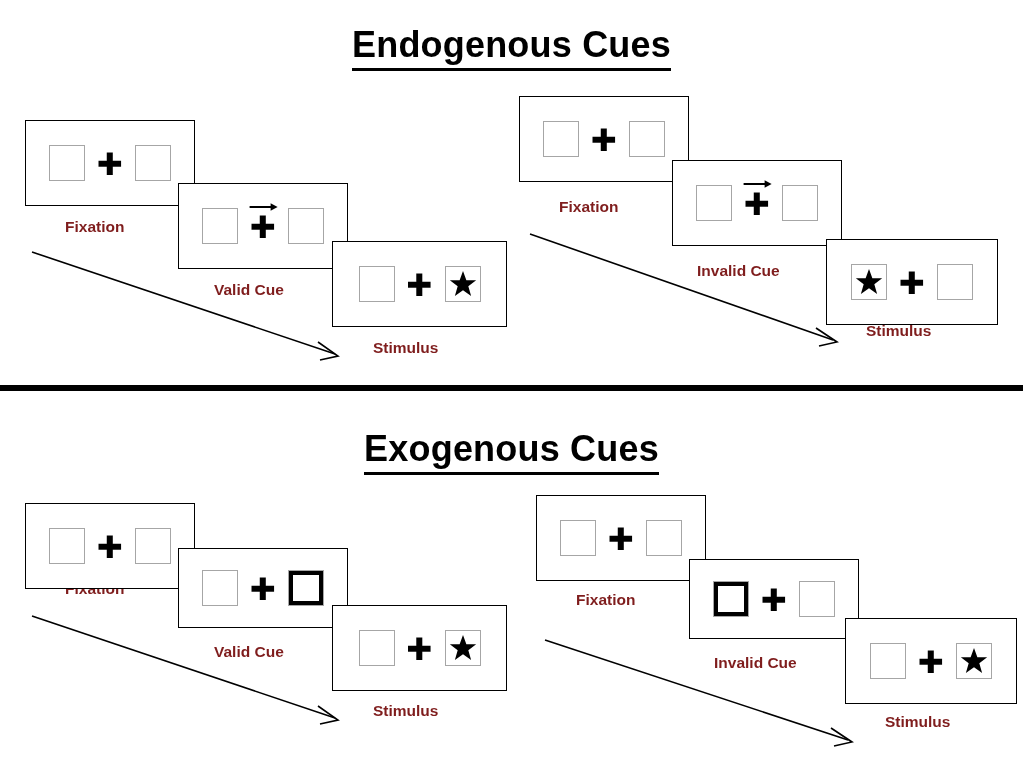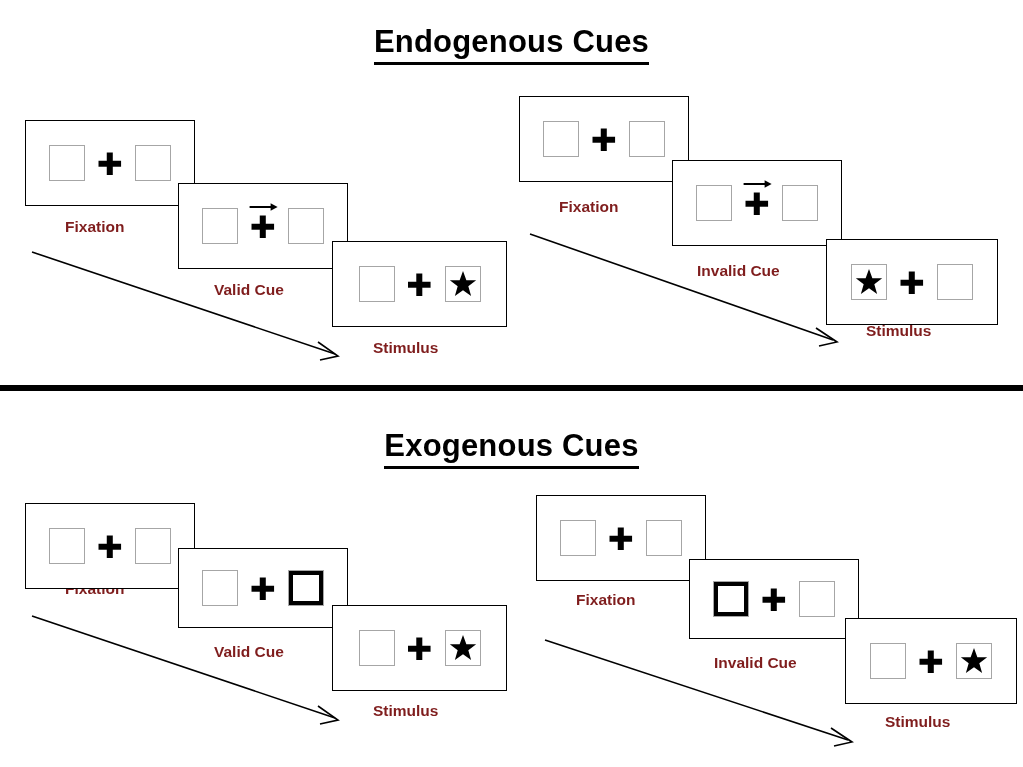--- a/index.html
+++ b/index.html
@@ -15,21 +15,21 @@
     font-family: "Liberation Sans", sans-serif;
     color: #000000;
   }
 
   
   .section-title {
     position: absolute;
     width: 100%;
     left: 0;
     text-align: center;
-    font-size: 31px;
+    font-size: 36px;
     font-weight: bold;
     letter-spacing: 0.2px;
     color: #000;
   }
   .section-title span {
     border-bottom: 3px solid #000;
     padding-bottom: 2px;
     display: inline-block;
   }
 

